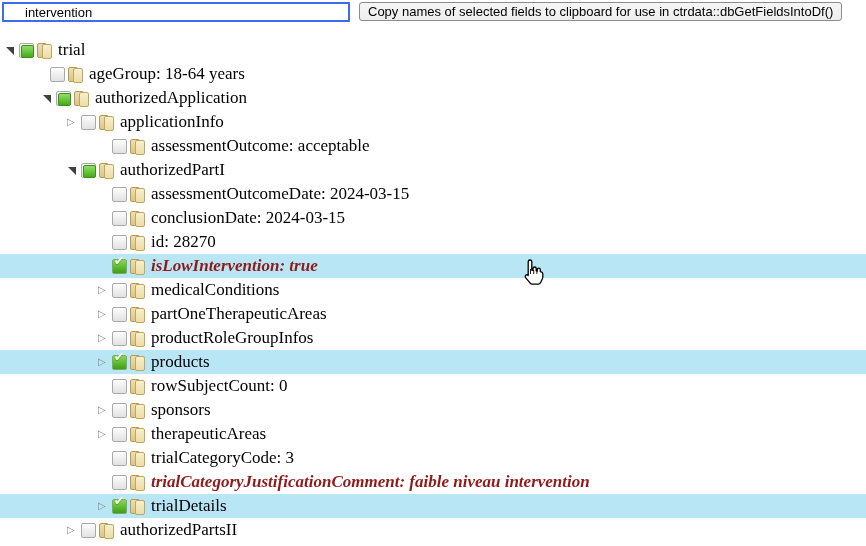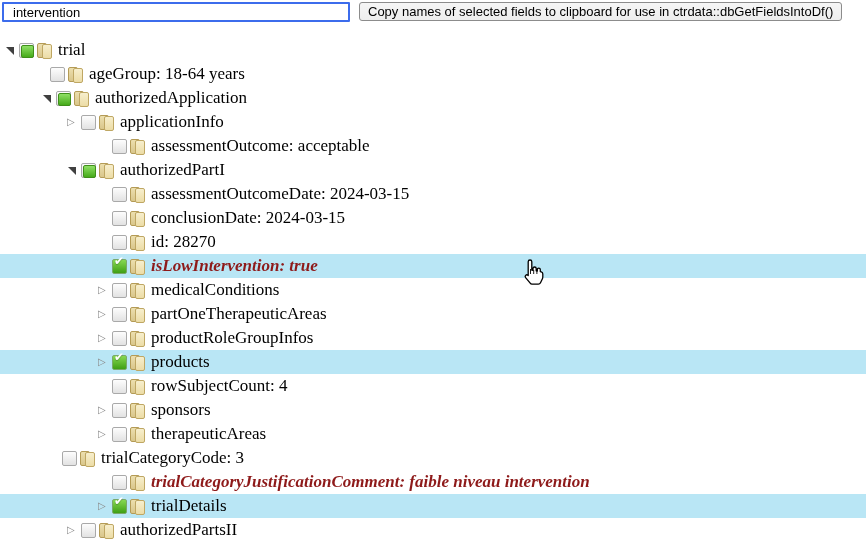--- a/index.html
+++ b/index.html
@@ -5,21 +5,21 @@
   html,body{margin:0;padding:0;}
   body{
     width:866px;height:546px;overflow:hidden;position:relative;
     background:#ffffff;font-family:"Liberation Sans",sans-serif;
   }
   
   .search-input{
     position:absolute;left:2px;top:2px;box-sizing:border-box;
     width:348px;height:20px;border:2px solid #3c6cec;border-radius:1px;
     font-family:"Liberation Sans",sans-serif;font-size:13px;color:#000;
-    padding:1px 9px;outline:none;background:#fff;
+    padding:1px 21px;outline:none;background:#fff;
   }
   .copy-btn{
     position:absolute;left:359px;top:2px;box-sizing:border-box;
     height:19px;padding:1px 8px 2px 8px;
     background:linear-gradient(#f6f6f6,#ededed);
     border:1px solid #8c8c8c;border-radius:3px;
     font-family:"Liberation Sans",sans-serif;font-size:13px;color:#000;
     white-space:nowrap;cursor:default;
   }
   
@@ -229,41 +229,41 @@
       </span>
       <span class="lbl">products</span>
     </div>
     <div class="row" style="padding-left: 97px;">
       <span class="exp exp-none"></span>
       <span class="cb cb-unchecked"></span>
       <span class="folder">
         <span class="f-back"></span>
         <span class="f-front"></span>
       </span>
-      <span class="lbl">rowSubjectCount: 4</span>
+      <span class="lbl">rowSubjectCount: 0</span>
     </div>
     <div class="row" style="padding-left: 97px;">
       <span class="exp exp-collapsed">▷</span>
       <span class="cb cb-unchecked"></span>
       <span class="folder">
         <span class="f-back"></span>
         <span class="f-front"></span>
       </span>
       <span class="lbl">sponsors</span>
     </div>
     <div class="row" style="padding-left: 97px;">
       <span class="exp exp-collapsed">▷</span>
       <span class="cb cb-unchecked"></span>
       <span class="folder">
         <span class="f-back"></span>
         <span class="f-front"></span>
       </span>
       <span class="lbl">therapeuticAreas</span>
     </div>
-    <div class="row" style="padding-left: 47px;">
+    <div class="row" style="padding-left: 97px;">
       <span class="exp exp-none"></span>
       <span class="cb cb-unchecked"></span>
       <span class="folder">
         <span class="f-back"></span>
         <span class="f-front"></span>
       </span>
       <span class="lbl">trialCategoryCode: 3</span>
     </div>
     <div class="row" style="padding-left: 97px;">
       <span class="exp exp-none"></span>

